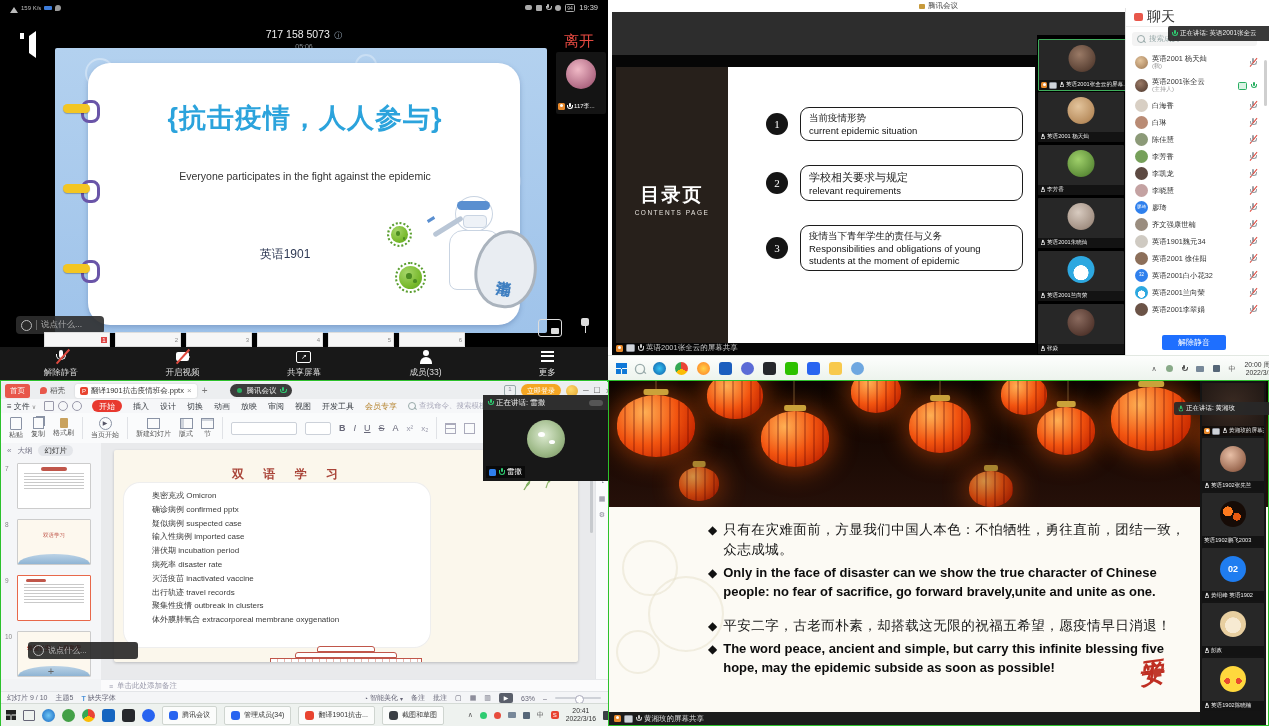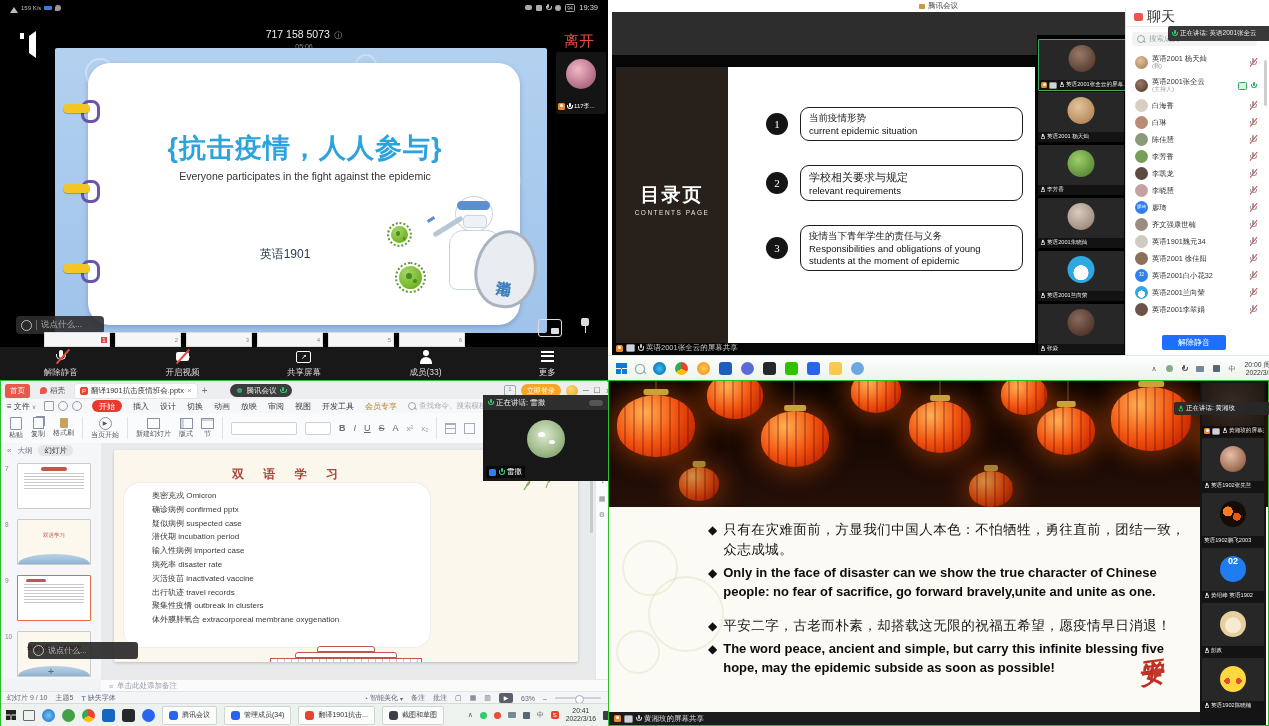--- a/index.html
+++ b/index.html
@@ -139,21 +139,21 @@
 
       <div class="abs" style="left:33px;top:15px;width:432px;height:262px;background:#fff;border-radius:22px;box-shadow:0 2px 5px rgba(60,90,140,.35)"></div>
 
       <span class="clipring" style="left:26px;top:52px"></span>
       <span class="clipbar" style="left:8px;top:56px"></span>
       <span class="clipring" style="left:26px;top:132px"></span>
       <span class="clipbar" style="left:8px;top:136px"></span>
       <span class="clipring" style="left:26px;top:212px"></span>
       <span class="clipbar" style="left:8px;top:216px"></span>
 
-      <div class="abs tc" style="left:60px;top:82px;width:380px;font-size:27px;font-weight:bold;color:#2ba3dc;letter-spacing:1px">{抗击疫情，人人参与}</div>
+      <div class="abs tc" style="left:60px;top:52px;width:380px;font-size:27px;font-weight:bold;color:#2ba3dc;letter-spacing:1px">{抗击疫情，人人参与}</div>
       <div class="abs tc" style="left:70px;top:122px;width:360px;font-size:10.5px;color:#333">Everyone participates in the fight against the epidemic</div>
       <div class="abs tc" style="left:150px;top:198px;width:160px;font-size:12px;color:#2f3a55">英语1901</div>
 
       <span class="virus" style="left:336px;top:178px;width:17px;height:17px"></span>
       <span class="virus" style="left:344px;top:218px;width:23px;height:23px"></span>
       <div class="abs" style="left:382px;top:148px;width:90px;height:130px">
         <span class="abs" style="left:18px;top:0;width:36px;height:34px;background:#fff;border:1.5px solid #c9d4e2;border-radius:50%"></span>
         <span class="abs" style="left:20px;top:5px;width:33px;height:9px;background:#5a8fd0;border-radius:5px"></span>
         <span class="abs" style="left:26px;top:19px;width:22px;height:11px;background:#eef2f7;border:1px solid #c9d4e2;border-radius:4px"></span>
         <span class="abs" style="left:12px;top:34px;width:50px;height:58px;background:#fff;border:1.5px solid #c9d4e2;border-radius:14px 14px 8px 8px"></span>
@@ -691,22 +691,22 @@
           <ellipse cx="62" cy="30" rx="3" ry="1.2" fill="#8ab56a" transform="rotate(-60 62 30)"></ellipse>
           <ellipse cx="68" cy="16" rx="3" ry="1.2" fill="#8ab56a" transform="rotate(-35 68 16)"></ellipse>
           <ellipse cx="78" cy="10" rx="3" ry="1.2" fill="#7fae5f" transform="rotate(-30 78 10)"></ellipse>
         </svg>
         <div class="abs" style="left:118px;top:16px;font-size:12px;font-weight:bold;color:#a94438;letter-spacing:8px">双 语 学 习</div>
         <div class="abs" style="left:10px;top:33px;width:306px;height:164px;background:#fff;border-radius:16px;box-shadow:0 0 0 1px #eee">
           <div style="padding:6px 0 0 28px">
             <div class="vline">奥密克戎 Omicron</div>
             <div class="vline">确诊病例 confirmed pptx</div>
             <div class="vline">疑似病例 suspected case</div>
+            <div class="vline">输入性病例 imported case</div>
             <div class="vline">潜伏期 incubation period</div>
-            <div class="vline">输入性病例 imported case</div>
             <div class="vline">病死率 disaster rate</div>
             <div class="vline">灭活疫苗 inactivated vaccine</div>
             <div class="vline">出行轨迹 travel records</div>
             <div class="vline">聚集性疫情 outbreak in clusters</div>
             <div class="vline">体外膜肺氧合 extracorporeal membrane oxygenation</div>
           </div>
         </div>
         <div class="abs" style="left:152px;bottom:0;width:160px;height:16px">
           <div style="width:56px;height:4px;border:1px solid #c0564a;border-radius:3px 3px 0 0;margin:0 auto;background:#fff"></div>
           <div style="width:100px;height:4px;border:1px solid #c0564a;border-radius:3px 3px 0 0;margin:0 auto;background:#fff"></div>
@@ -895,21 +895,21 @@
             <span>英语1902张先兰</span>
           </div>
       </div>
       <div class="vtile" style="left:2px;top:112px;width:62px;height:53px">
         <span class="vav" style="top:8px;width:26px;height:26px;background:radial-gradient(circle 5px at 30% 40%,#ff7a1e 98%,transparent),radial-gradient(circle 4px at 65% 60%,#e85a10 98%,transparent),#160b06"></span>
         <div class="vlab">
             <span>英语1902鹏飞2003</span>
           </div>
       </div>
       <div class="vtile" style="left:2px;top:167px;width:62px;height:53px">
-        <span class="vav" style="top:8px;width:26px;height:26px;background:#1f7df0;display:flex;align-items:flex-start;justify-content:center;font-size:9px;font-weight:bold;color:#fff">
+        <span class="vav" style="top:8px;width:26px;height:26px;background:#1f7df0;display:flex;align-items:center;justify-content:center;font-size:9px;font-weight:bold;color:#fff">
             <span>02</span>
           </span>
         <div class="vlab">
             <span class="mico" style="color:#fff;transform:scale(.8)"></span>
             <span>黄绍峰 英语1902</span>
           </div>
       </div>
       <div class="vtile" style="left:2px;top:222px;width:62px;height:53px">
         <span class="vav" style="top:8px;width:26px;height:26px;background:radial-gradient(circle at 50% 55%,#f7ead2 0 40%,#e8cfa0 42%),#fff"></span>
         <div class="vlab">

